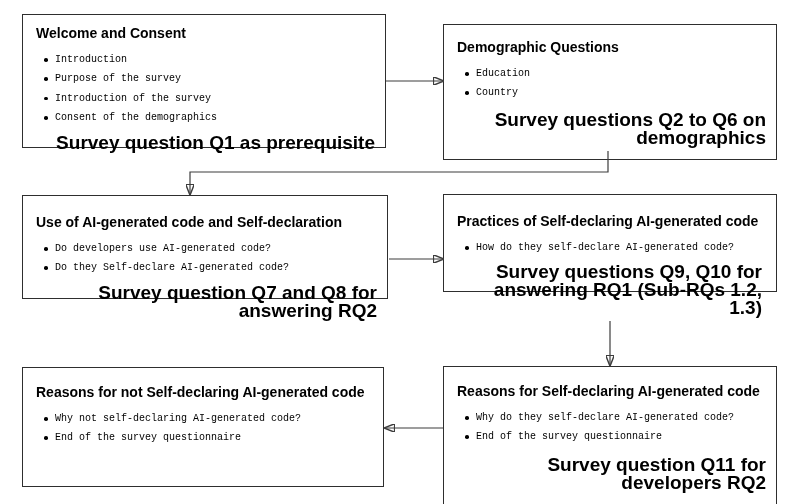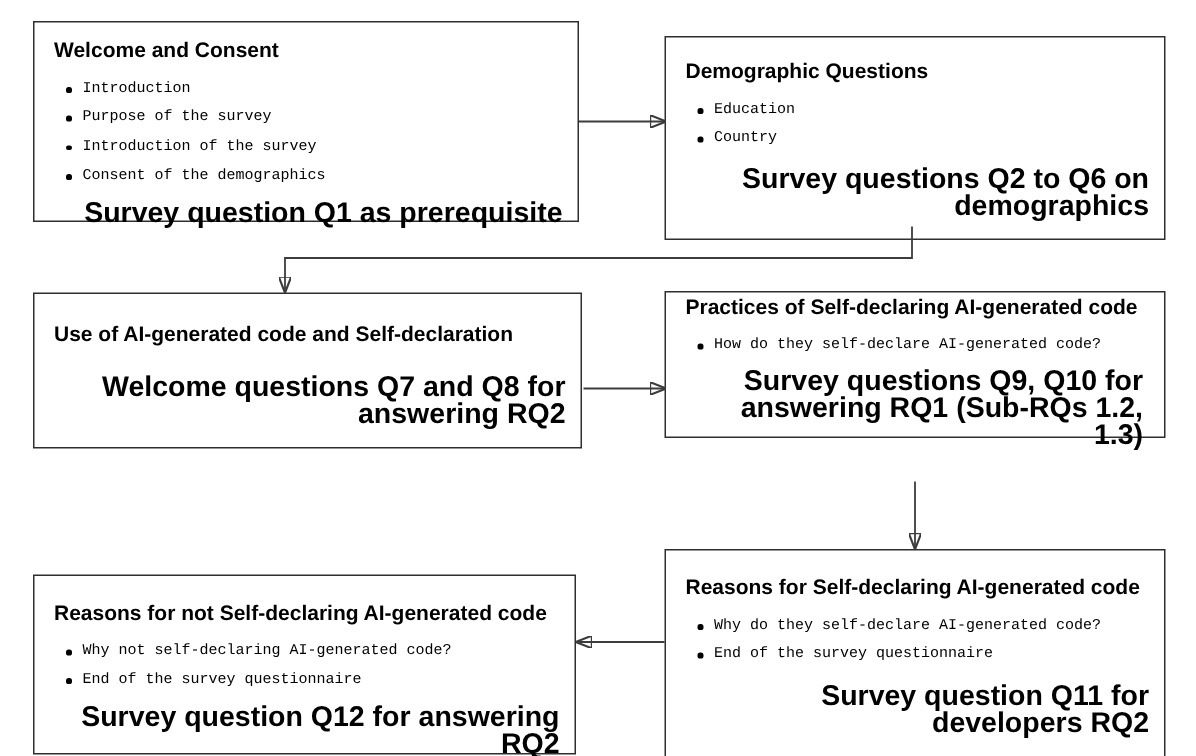--- a/index.html
+++ b/index.html
@@ -52,23 +52,23 @@
     font-weight: bold;
     line-height: 18px;
     text-align: right;
     margin-top: auto;
     padding: 6px 2px 0 2px;
   }
   
   .b1 { left: 22px;  top: 14px;  width: 364px; height: 134px; }
   .b2 { left: 443px; top: 24px;  width: 334px; height: 136px; padding-top: 14px; }
   .b3 { left: 22px;  top: 195px; width: 366px; height: 104px; padding-top: 18px; }
-  .b4 { left: 443px; top: 194px; width: 334px; height: 98px; padding-top: 1px; }
+  .b4 { left: 443px; top: 194px; width: 334px; height: 98px; padding-top: 18px; }
   .b4 .footer { padding-left: 6px; padding-right: 6px; }
-  .b5 { left: 22px;  top: 367px; width: 362px; height: 120px; padding-top: 16px; margin-top: 16px; }
+  .b5 { left: 22px;  top: 367px; width: 362px; height: 120px; padding-top: 16px; }
   .b6 { left: 443px; top: 366px; width: 334px; height: 139px; padding-top: 16px; }
   .arrow-layer {
     position: absolute;
     left: 0; top: 0;
     width: 797px; height: 504px;
     pointer-events: none;
   }
   .arrow-layer path {
     fill: none;
     stroke: #3c3c3c;
@@ -95,38 +95,41 @@
     <div class="title">Demographic Questions</div>
     <ul>
       <li>Education</li>
       <li>Country</li>
     </ul>
     <div class="footer">Survey questions Q2 to Q6 on demographics</div>
   </div>
 
   <div class="flow-box b3">
     <div class="title">Use of AI-generated code and Self-declaration</div>
-    <div class="footer">Welcome questions Q7 and Q8 for answering RQ2</div>
+    <ul>
+      <li>Do developers use AI-generated code?</li>
+      <li>Do they Self-declare AI-generated code?</li>
+    </ul>
+    <div class="footer">Survey question Q7 and Q8 for answering RQ2</div>
   </div>
 
   <div class="flow-box b4">
     <div class="title">Practices of Self-declaring AI-generated code</div>
     <ul>
       <li>How do they self-declare AI-generated code?</li>
     </ul>
     <div class="footer">Survey questions Q9, Q10 for answering RQ1 (Sub-RQs 1.2, 1.3)</div>
   </div>
 
   <div class="flow-box b5">
     <div class="title">Reasons for not Self-declaring AI-generated code</div>
     <ul>
       <li>Why not self-declaring AI-generated code?</li>
       <li>End of the survey questionnaire</li>
     </ul>
-    <div class="footer">Survey question Q12 for answering RQ2</div>
   </div>
 
   <div class="flow-box b6">
     <div class="title">Reasons for Self-declaring AI-generated code</div>
     <ul>
       <li>Why do they self-declare AI-generated code?</li>
       <li>End of the survey questionnaire</li>
     </ul>
     <div class="footer">Survey question Q11 for developers RQ2</div>
   </div>

